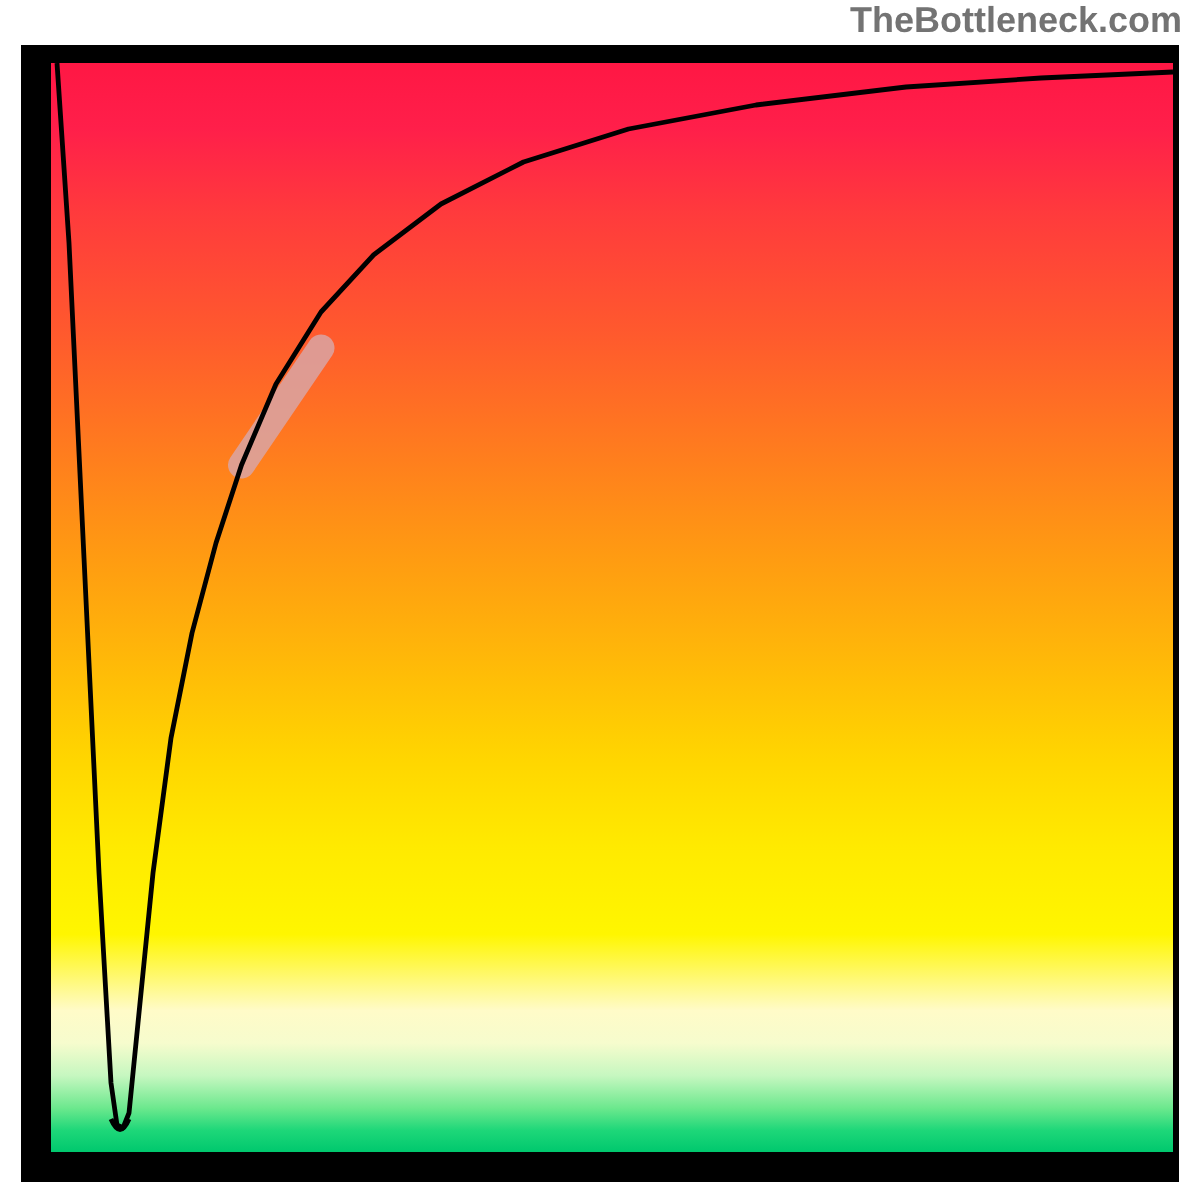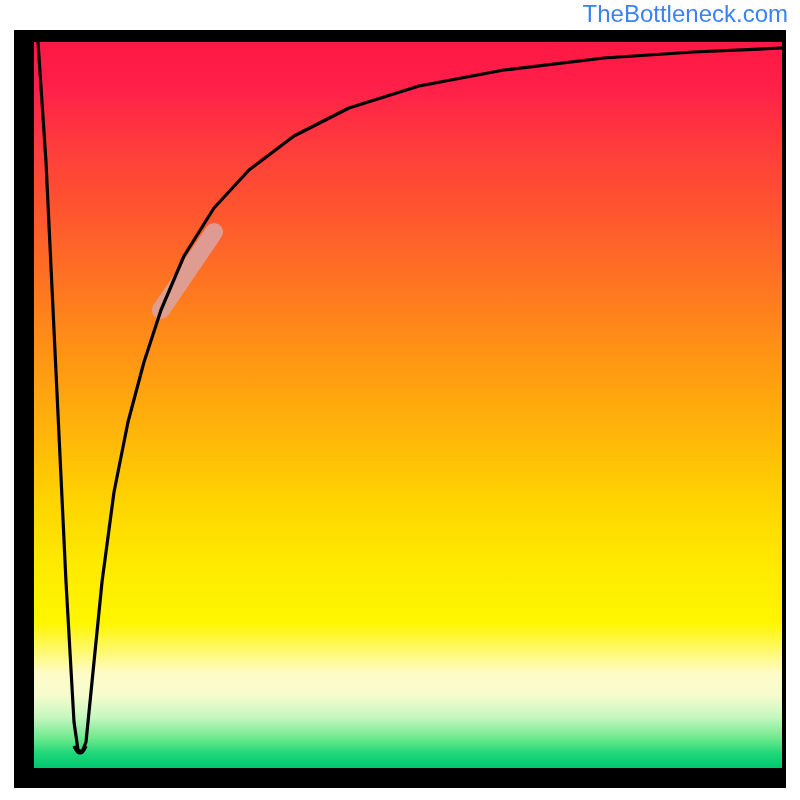--- a/index.html
+++ b/index.html
@@ -13,22 +13,22 @@
   .stage {
     position: relative;
     width: 800px;
     height: 800px;
   }
   .watermark {
     position: absolute;
     top: 0px;
     right: 12px;
     font-size: 24px;
-    color: #3b82f6;
-    font-weight: 400;
+    color: #737373;
+    font-weight: 700;
     letter-spacing: 0px;
   }
   .frame {
     position: absolute;
     left: 14px;
     top: 30px;
     width: 772px;
     height: 758px;
     background: #000000;
   }

